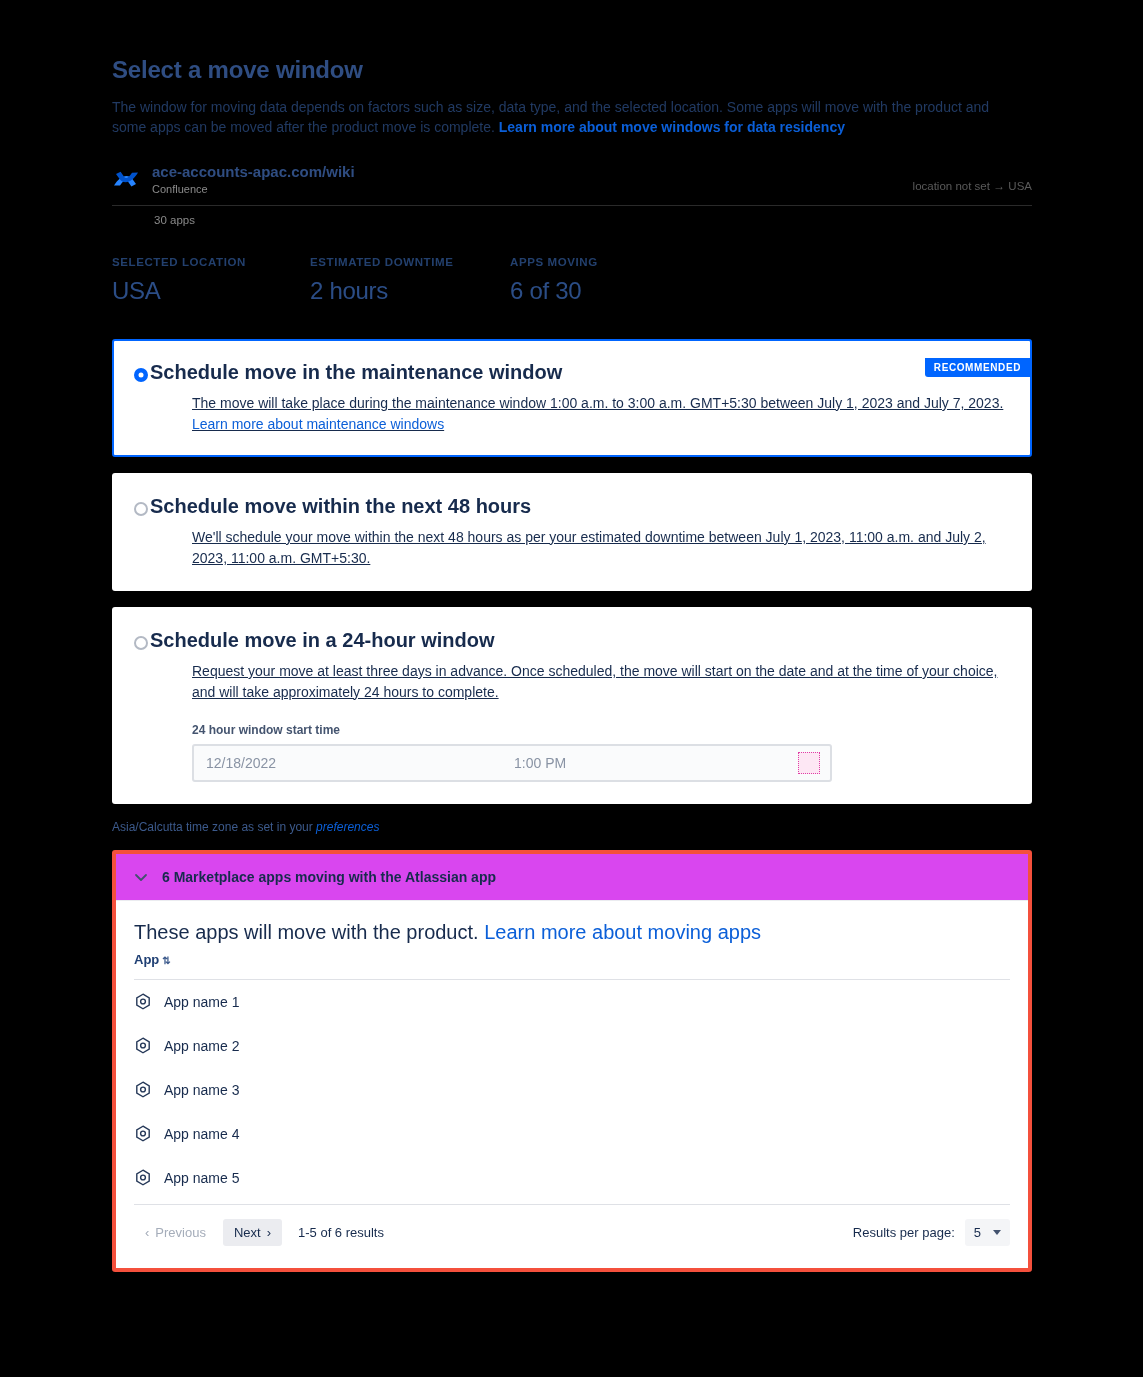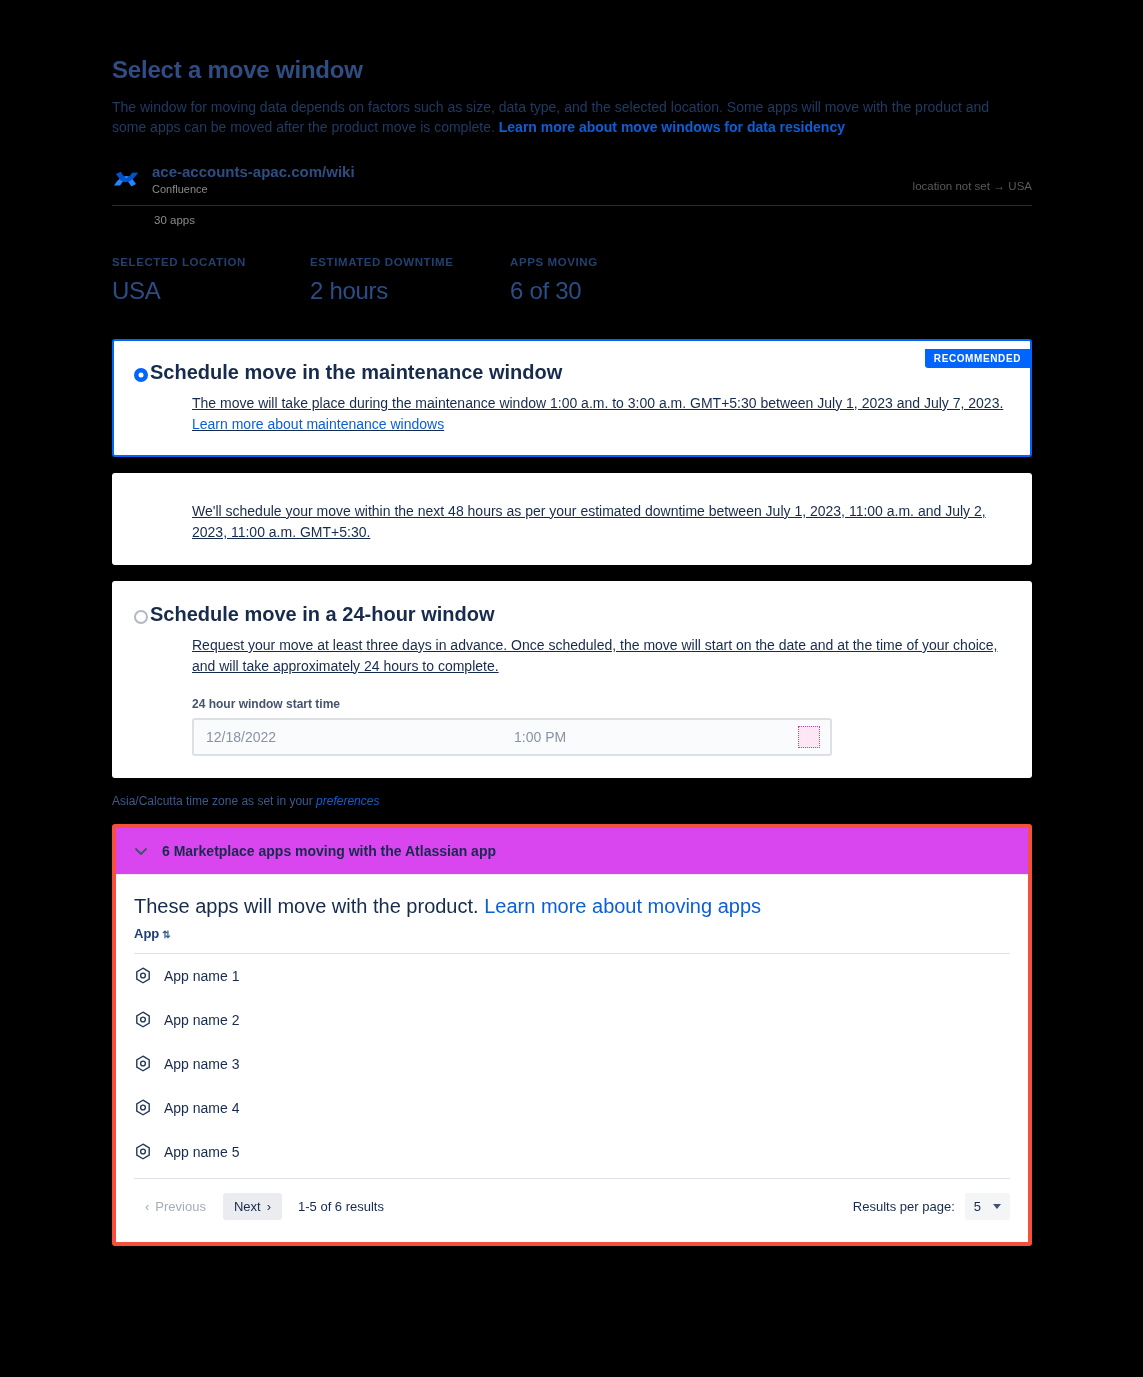--- a/index.html
+++ b/index.html
@@ -111,21 +111,21 @@
     padding: 20px 22px 22px 22px;
     margin-bottom: 16px;
     position: relative;
   }
   .option-card.selected {
     border: 2px solid #0065ff;
     padding: 18px 20px 20px 20px;
   }
   .recommended-badge {
     position: absolute;
-    top: 8px; right: 0;
+    top: 17px; right: 0;
     background: #0065ff;
     color: #fff;
     font-size: 10px;
     font-weight: bold;
     letter-spacing: 0.6px;
     padding: 4px 9px 4px 9px;
     border-radius: 0 0 0 3px;
   }
   .option-head {
     display: flex;
@@ -376,20 +376,24 @@
     <div class="option-card selected">
       <div class="recommended-badge">RECOMMENDED</div>
       <div class="option-head">
         <span class="radio checked"></span>
         <span class="option-title">Schedule move in the maintenance window</span>
       </div>
       <div class="option-desc"><span>The move will take place during the maintenance window 1:00 a.m. to 3:00 a.m. GMT+5:30 between July 1, 2023 and July 7, 2023. </span><a href="#">Learn more about maintenance windows</a></div>
     </div>
 
     <div class="option-card">
+      <div class="option-head">
+        <span class="radio"></span>
+        <span class="option-title">Schedule move within the next 48 hours</span>
+      </div>
       <div class="option-desc">We'll schedule your move within the next 48 hours as per your estimated downtime between July 1, 2023, 11:00 a.m. and July 2, 2023, 11:00 a.m. GMT+5:30.</div>
     </div>
 
     <div class="option-card">
       <div class="option-head">
         <span class="radio"></span>
         <span class="option-title">Schedule move in a 24-hour window</span>
       </div>
       <div class="option-desc">Request your move at least three days in advance. Once scheduled, the move will start on the date and at the time of your choice, and will take approximately 24 hours to complete.</div>
       <div class="field-label">24 hour window start time</div>

